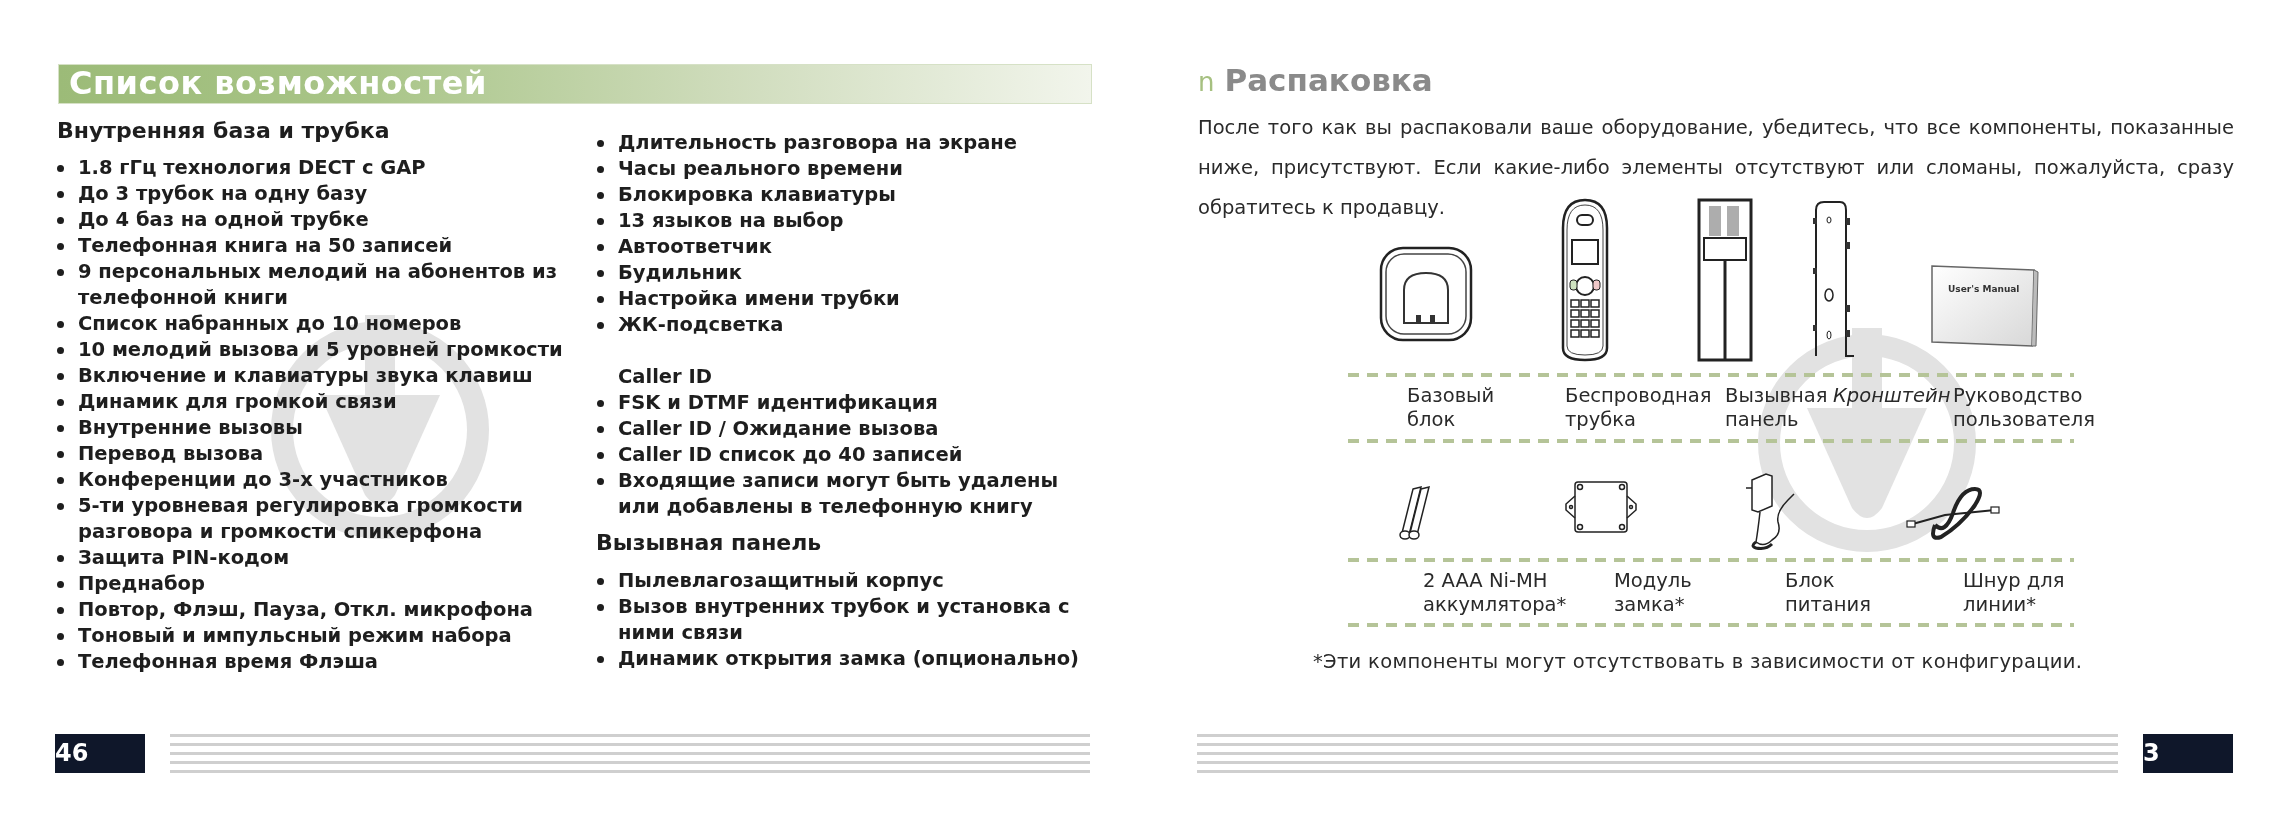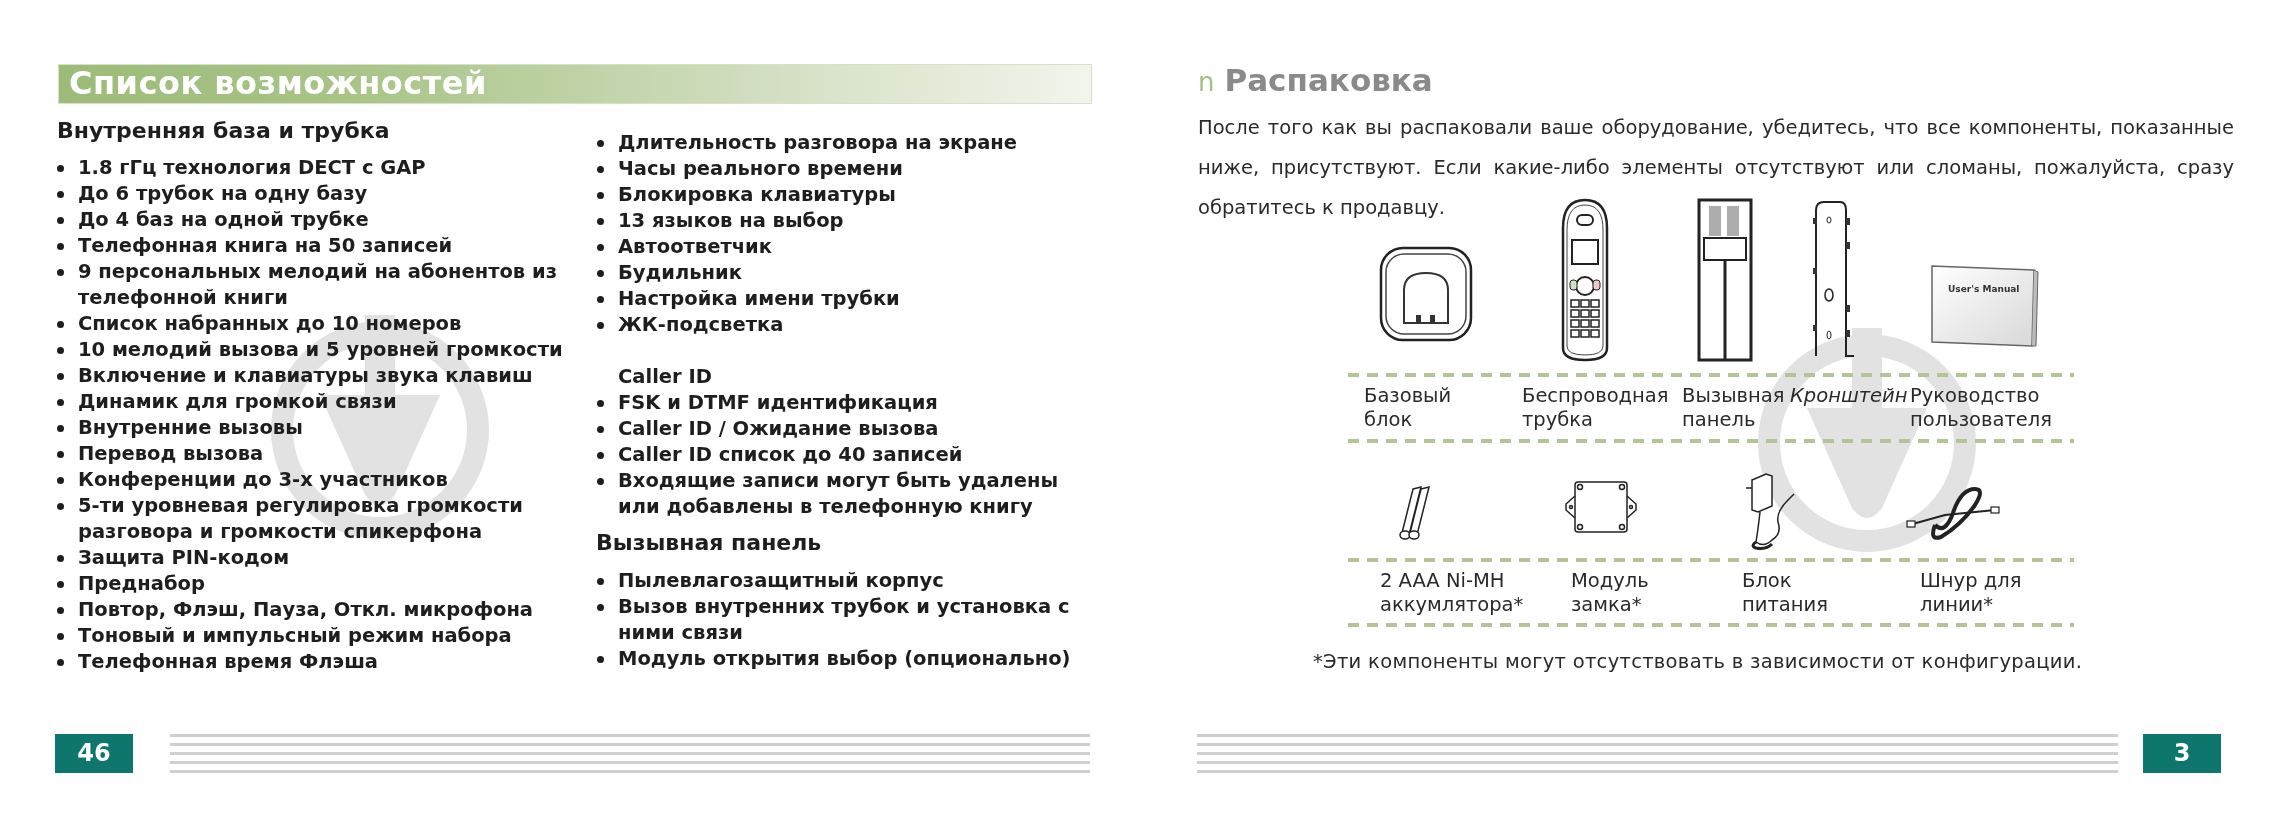--- a/index.html
+++ b/index.html
@@ -19,33 +19,33 @@
 
   .sec-h { font-weight:bold; font-size:22px; color:#1e1e1e; position:absolute; z-index:2; }
   .list { position:absolute; margin:0; padding:0; list-style:none; z-index:2; }
   .list li { position:relative; font-weight:bold; font-size:19.5px; line-height:26px;
     padding-left:21px; color:#1e1e1e; }
   .list li .dot { position:absolute; left:0; top:10px; width:7px; height:7px; border-radius:50%; background:#1e1e1e; }
   .list li .txt { display:inline; }
   .nobullet { padding-left:21px; font-weight:bold; font-size:19.5px; line-height:26px; position:absolute; z-index:2; color:#1e1e1e; }
 
   
-  .pgbox { position:absolute; width:78px; height:39px; background:#0f766e; color:#fff;
-    font-weight:bold; font-size:24px; text-align:center; line-height:39px; }
+  .pgbox { position:absolute; width:90px; height:39px; background:#0f172a; color:#fff;
+    font-weight:bold; font-size:24px; text-align:left; line-height:39px; }
   .rules { position:absolute; height:40px; }
   .rules div { height:3px; background:#cfcfcf; margin-bottom:6px; }
 
   
   .r-title { left:1198px; top:62px; font-size:31px; font-weight:bold; color:#8a8a8a; }
   .r-title .n { color:#a6c080; font-weight:normal; font-size:26px; margin-right:10px; }
   .para { left:1198px; top:108px; width:1036px; font-size:19.5px; line-height:40px;
     text-align:justify; color:#2a2a2a; }
   .dash { position:absolute; left:1348px; width:726px; height:4px;
     background:repeating-linear-gradient(to right,#b5c498 0 11px,transparent 11px 19px); }
-  .lbl { position:absolute; font-size:19.5px; line-height:24px; color:#2a2a2a; z-index:2; }
+  .lbl { position:absolute; font-size:19.5px; line-height:24px; color:#2a2a2a; z-index:2;margin-left:43px; }
   .foot { left:1313px; top:650px; font-size:19.5px; color:#2a2a2a; letter-spacing:0.3px; }
   svg.prod { position:absolute; z-index:1; }
 </style>
 </head>
 <body>
 
 <svg class="wm" style="left:265px;top:315px;" viewBox="0 0 230 230">
   <circle cx="115" cy="115" r="98" fill="none" stroke="#e2e2e2" stroke-width="22"></circle>
   <rect x="100" y="0" width="30" height="80" fill="#e2e2e2"></rect>
   <path d="M55 80 L175 80 L130 180 Q115 200 100 180 Z" fill="#e2e2e2"></path>
@@ -57,21 +57,21 @@
 </svg>
 
 <div class="abs title-bar">
   <span>Список возможностей</span>
 </div>
 
 <div class="sec-h" style="left:57px;top:118px;">Внутренняя база и трубка</div>
 
 <ul class="list" style="left:57px;top:155px;width:510px;">
   <li><span class="dot"></span><span class="txt">1.8 гГц технология DECT с GAP</span></li>
-  <li><span class="dot"></span><span class="txt">До 6 трубок на одну базу</span></li>
+  <li><span class="dot"></span><span class="txt">До 3 трубок на одну базу</span></li>
   <li><span class="dot"></span><span class="txt">До 4 баз на одной трубке</span></li>
   <li><span class="dot"></span><span class="txt">Телефонная книга на 50 записей</span></li>
   <li><span class="dot"></span><span class="txt">9 персональных мелодий на абонентов из телефонной книги</span></li>
   <li><span class="dot"></span><span class="txt">Список набранных до 10 номеров</span></li>
   <li><span class="dot"></span><span class="txt">10 мелодий вызова и 5 уровней громкости</span></li>
   <li><span class="dot"></span><span class="txt">Включение и клавиатуры звука клавиш</span></li>
   <li><span class="dot"></span><span class="txt">Динамик для громкой связи</span></li>
   <li><span class="dot"></span><span class="txt">Внутренние вызовы</span></li>
   <li><span class="dot"></span><span class="txt">Перевод вызова</span></li>
   <li><span class="dot"></span><span class="txt">Конференции до 3-х участников</span></li>
@@ -101,21 +101,21 @@
   <li><span class="dot"></span><span class="txt">Caller ID / Ожидание вызова</span></li>
   <li><span class="dot"></span><span class="txt">Caller ID список до 40 записей</span></li>
   <li><span class="dot"></span><span class="txt">Входящие записи могут быть удалены или добавлены в телефонную книгу</span></li>
 </ul>
 
 <div class="sec-h" style="left:596px;top:530px;">Вызывная панель</div>
 
 <ul class="list" style="left:597px;top:568px;width:500px;">
   <li><span class="dot"></span><span class="txt">Пылевлагозащитный корпус</span></li>
   <li><span class="dot"></span><span class="txt">Вызов внутренних трубок и установка с ними связи</span></li>
-  <li><span class="dot"></span><span class="txt">Модуль открытия выбор (опционально)</span></li>
+  <li><span class="dot"></span><span class="txt">Динамик открытия замка (опционально)</span></li>
 </ul>
 
 <div class="pgbox" style="left:55px;top:734px;">46</div>
 <div class="rules" style="left:170px;top:734px;width:920px;">
   <div></div>
     <div></div>
     <div></div>
     <div></div>
     <div></div>
 </div>

